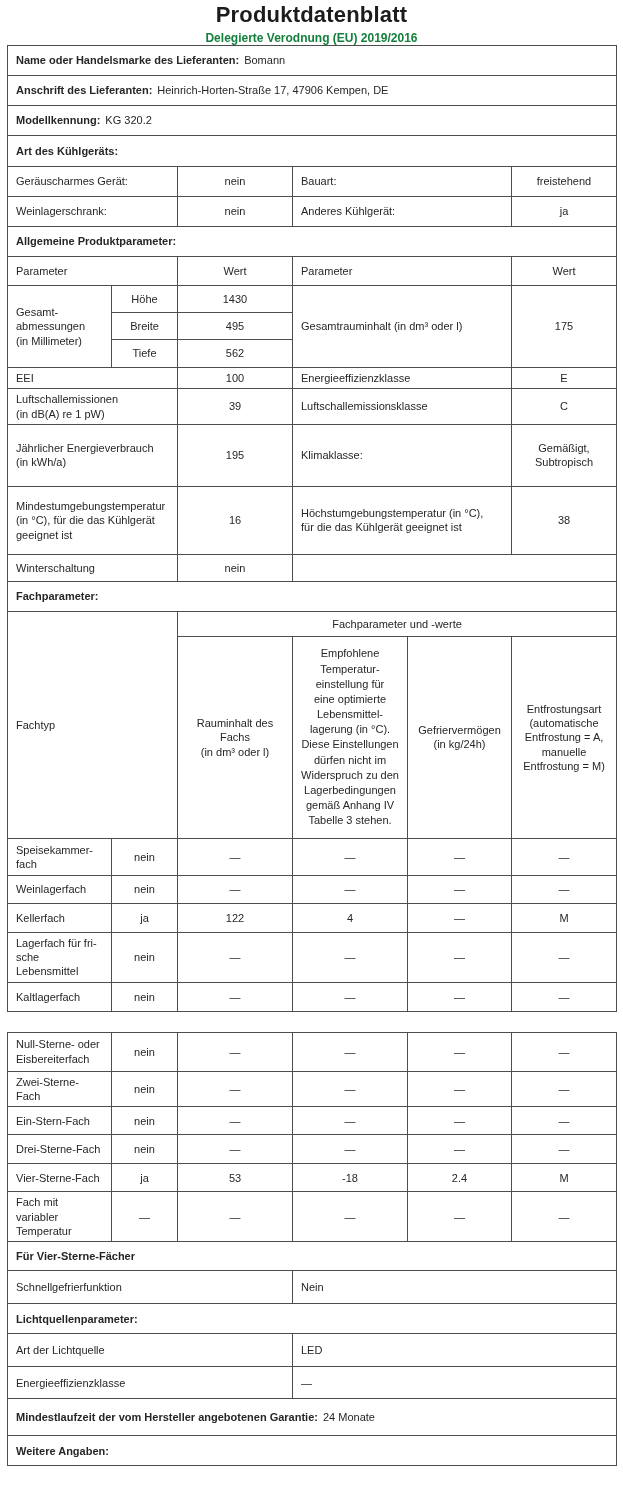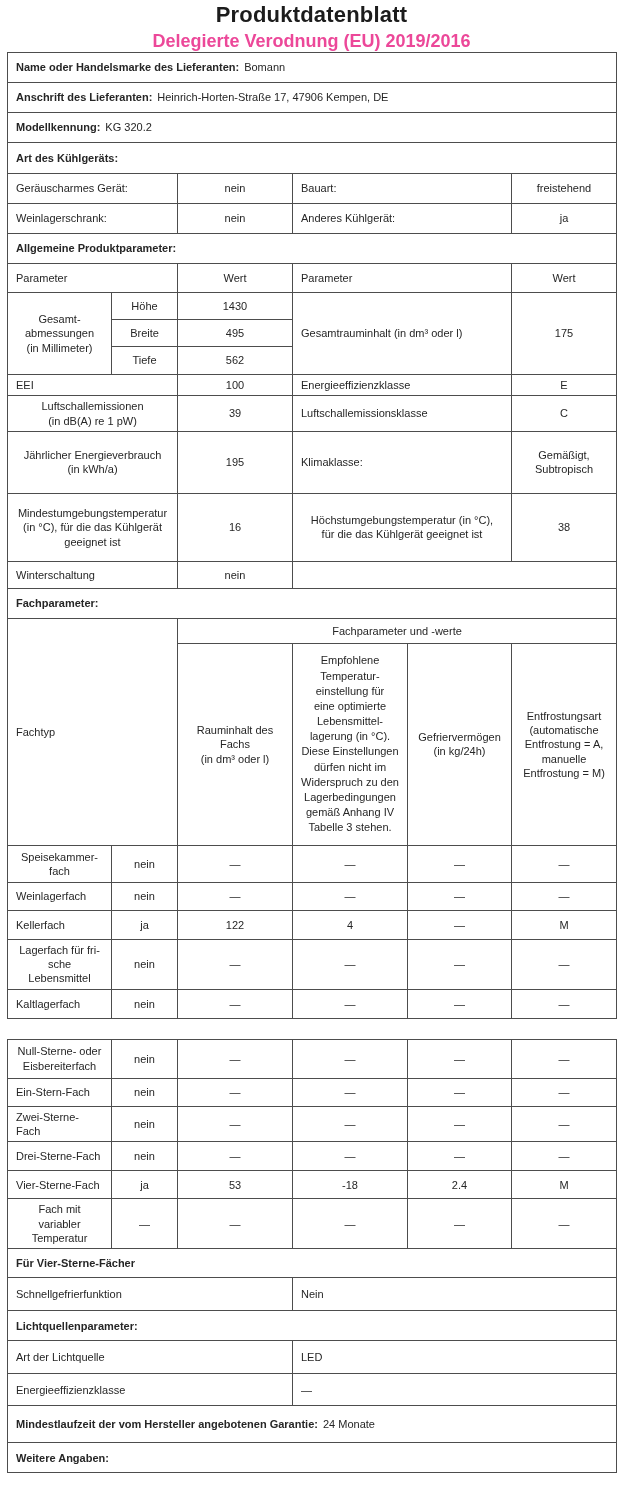--- a/index.html
+++ b/index.html
@@ -9,37 +9,37 @@
     color:#262626;
     -webkit-font-smoothing:antialiased;
   }
   .sheet{position:relative;width:623px;height:1500px;overflow:hidden;}
   h1.title{
     margin:2px 0 0 0;text-align:center;
     font-size:22px;font-weight:bold;color:#1c1c1c;letter-spacing:0.2px;
   }
   .subtitle{
     margin:3px 0 0 0;text-align:center;
-    font-size:18px;font-weight:bold;color:#ec4899;
+    font-size:12px;font-weight:bold;color:#15803d;
   }
   table.t{
     border-collapse:collapse;table-layout:fixed;
     width:609px;margin-left:7px;
   }
   table.t1{}
   table.t2{margin-top:20px;}
   td{
     border:1px solid #4d4d4d;
     font-size:11px;line-height:1.3;
     padding:3px 8px;vertical-align:middle;
     overflow:hidden;
   }
   .b{font-weight:bold;}
   .c{text-align:center;}
-  .pre{white-space:pre-line;text-align:center;}
+  .pre{white-space:pre-line;}
   .v{margin-left:5px;font-weight:normal;}
   .bighead{line-height:1.38;}
 </style>
 </head>
 <body>
 
 <div class="sheet">
 
   <h1 class="title">Produktdatenblatt</h1>
   <div class="subtitle">Delegierte Verodnung (EU) 2019/2016</div>
@@ -233,29 +233,29 @@
         <tr style="height:39px">
       <td class="pre">Null-Sterne- oder
 Eisbereiterfach</td>
       <td class="c">nein</td>
       <td class="c">—</td>
       <td class="c">—</td>
       <td class="c">—</td>
       <td class="c">—</td>
     </tr>
     <tr style="height:28px">
+      <td>Zwei-Sterne-Fach</td>
+      <td class="c">nein</td>
+      <td class="c">—</td>
+      <td class="c">—</td>
+      <td class="c">—</td>
+      <td class="c">—</td>
+    </tr>
+    <tr style="height:28px">
       <td>Ein-Stern-Fach</td>
-      <td class="c">nein</td>
-      <td class="c">—</td>
-      <td class="c">—</td>
-      <td class="c">—</td>
-      <td class="c">—</td>
-    </tr>
-    <tr style="height:28px">
-      <td>Zwei-Sterne-Fach</td>
       <td class="c">nein</td>
       <td class="c">—</td>
       <td class="c">—</td>
       <td class="c">—</td>
       <td class="c">—</td>
     </tr>
     <tr style="height:29px">
       <td>Drei-Sterne-Fach</td>
       <td class="c">nein</td>
       <td class="c">—</td>

